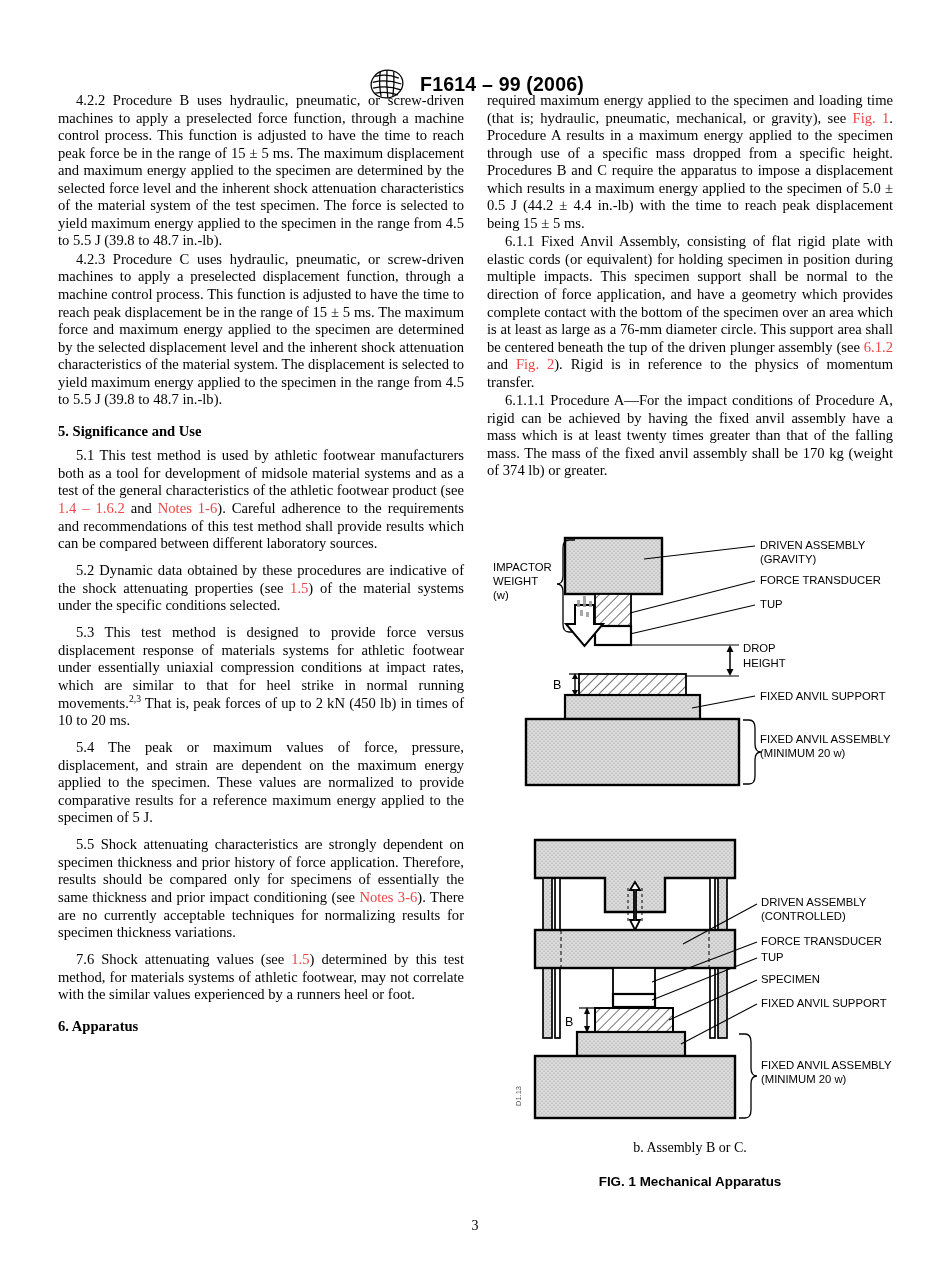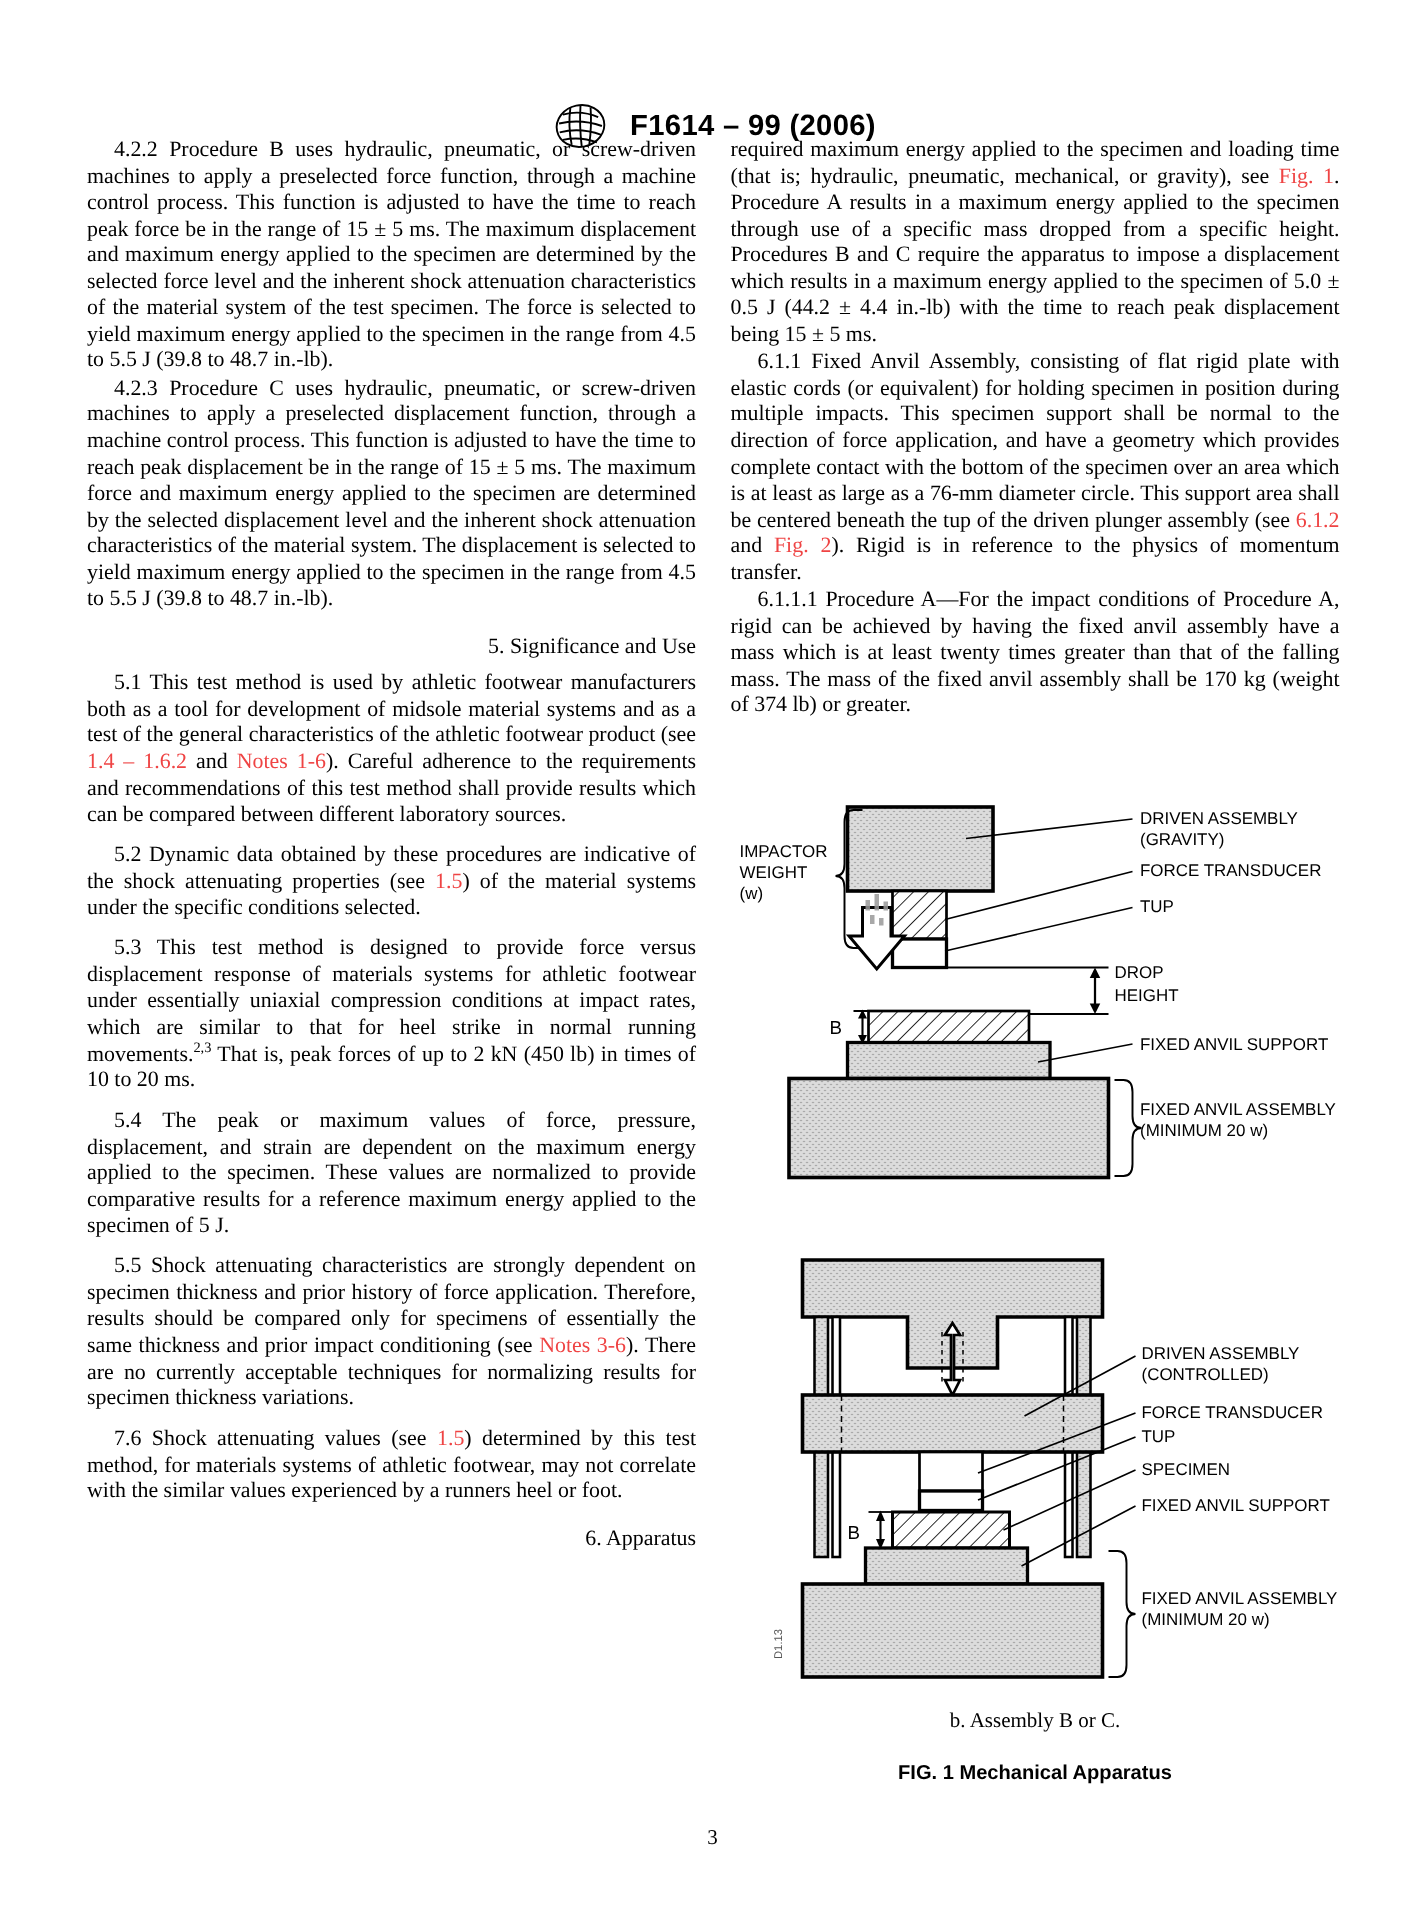--- a/index.html
+++ b/index.html
@@ -60,26 +60,26 @@
 
   p.para {
     margin: 0 0 1px 0;
     text-indent: 18px;
   }
   p.para.cont { text-indent: 0; }
   p.gap { margin-top: 9.5px; }
 
   h4.section-head {
     font-family: "Liberation Serif", "DejaVu Serif", serif;
-    font-weight: normal;
+    font-weight: bold;
     font-size: 14.6px;
     line-height: 17.55px;
     margin: 14px 0 7px 0;
     text-indent: 0;
-    text-align: right;
+    text-align: left;
   }
 
   .lnk { color: #ef4444; }
   .ital { }
   sup.fn {
     font-size: 9.6px;
     vertical-align: super;
     line-height: 0;
   }
 

